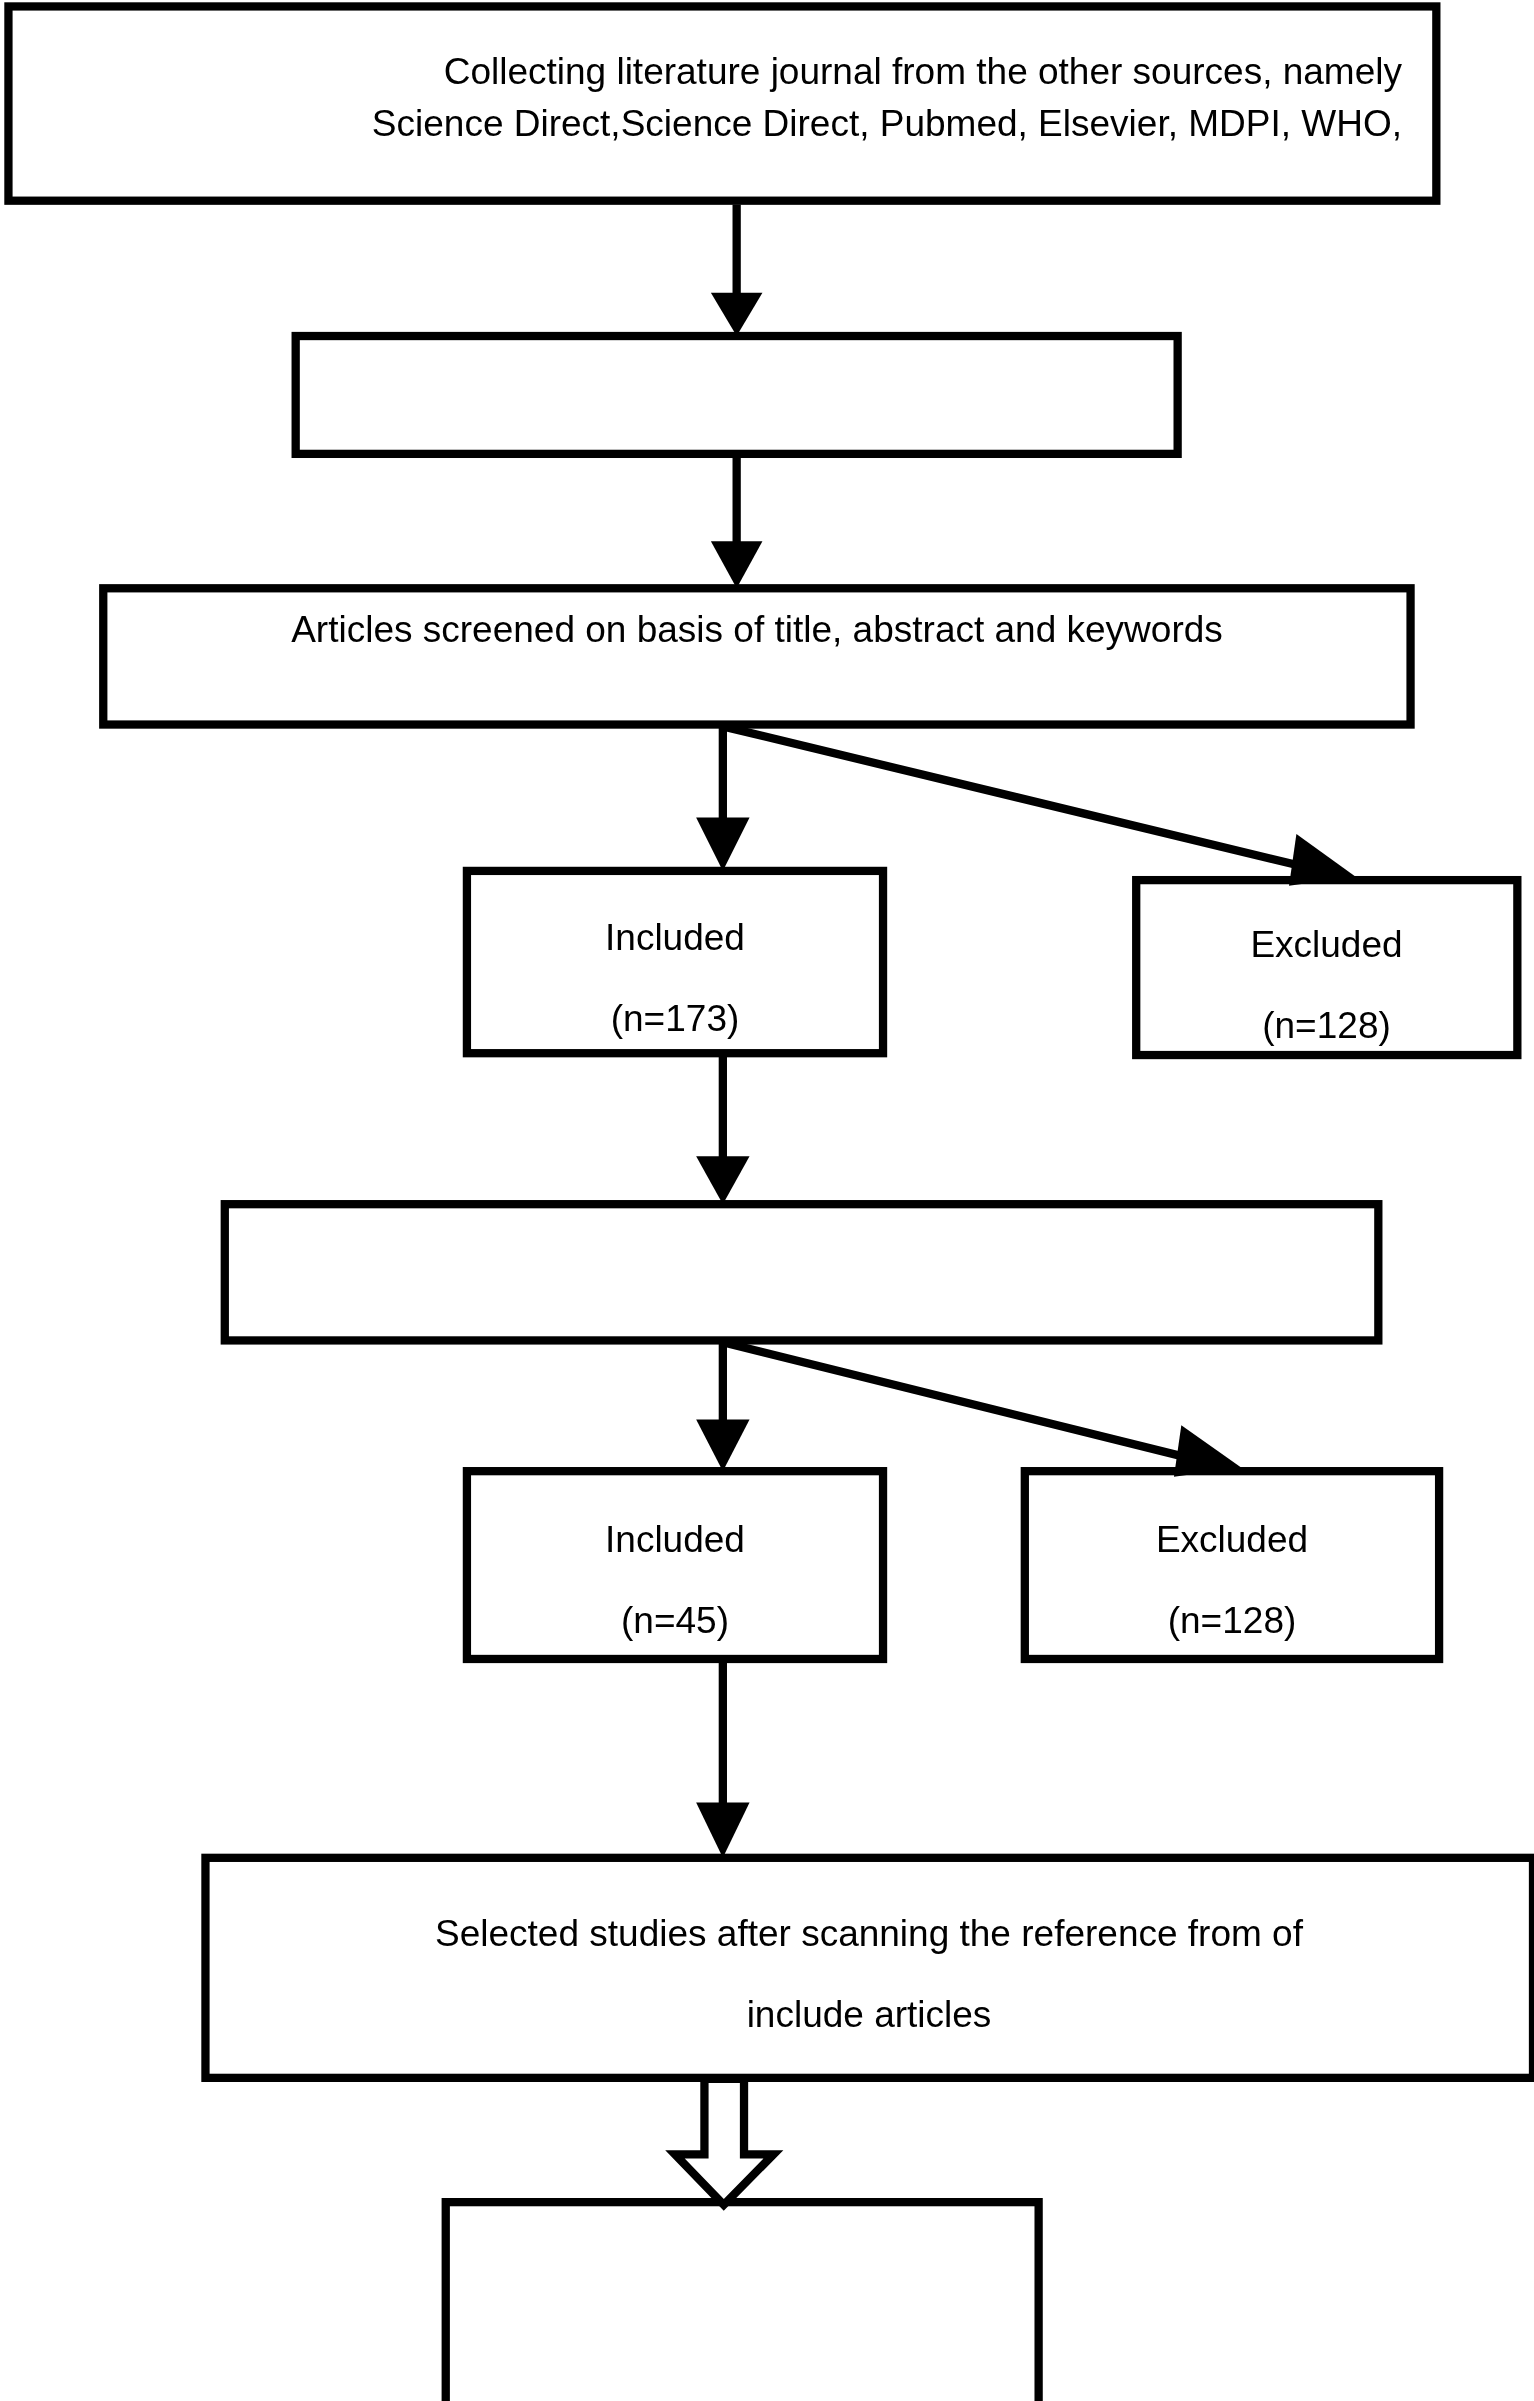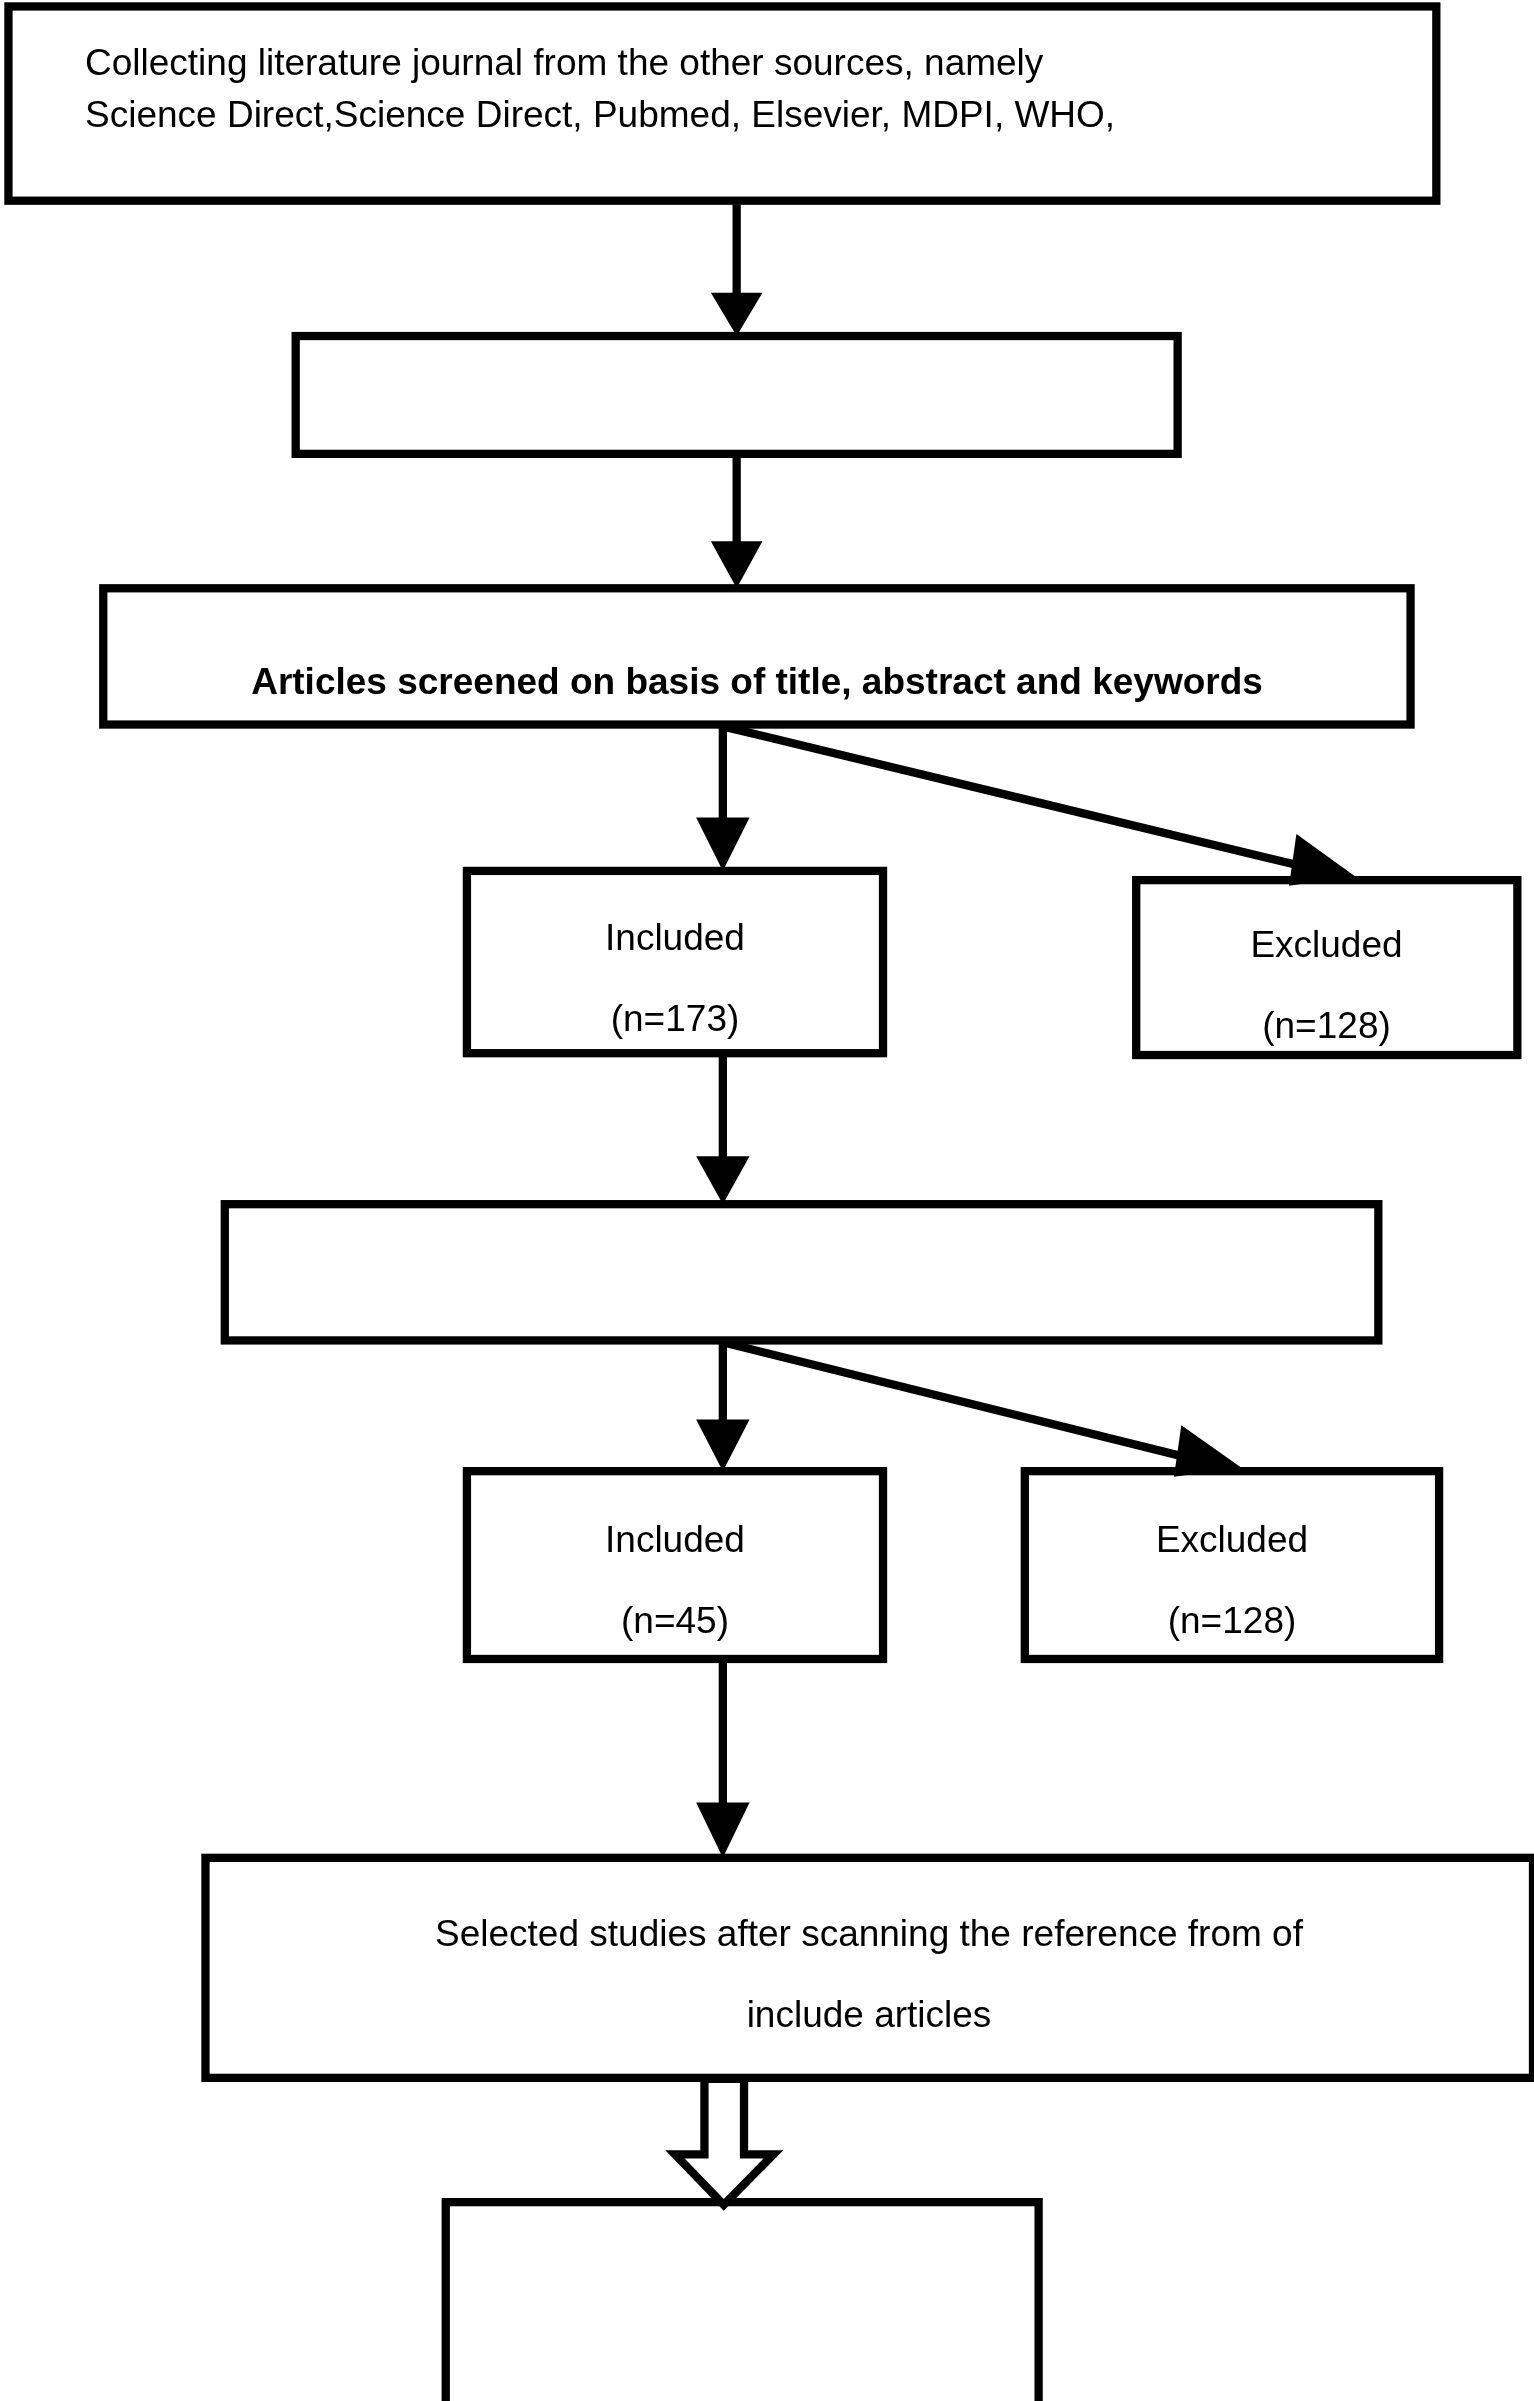--- a/index.html
+++ b/index.html
@@ -54,21 +54,22 @@
     font-size: 37px;
     line-height: 52px;
     letter-spacing: 0px;
     white-space: pre-line;
     pointer-events: none;
   }
   .label-center {
     text-align: center;
   }
   .label-left {
-    text-align: left;
+    text-align: right;
+    margin-top: 9px;
   }
   .two-line {
     line-height: 81px;
   }
 </style>
 </head>
 <body>
 
 <div id="canvas">
 
@@ -137,21 +138,21 @@
     <g>
       <polygon class="block-arrow" points="765,2258 808,2258 808,2340 840,2340 786,2395 733,2340 765,2340"></polygon>
     </g>
 
   </svg>
 
   <div class="node-label label-left" style="left:85px; top:37px; width:1317px;">Collecting literature journal from the other sources, namely
 Science Direct,Science Direct, Pubmed, Elsevier, MDPI, WHO,</div>
 
 
-  <div class="node-label label-center" style="left:103px; top:656px; width:1308px;font-weight:bold;">Articles screened on basis of title, abstract and keywords</div>
+  <div class="node-label label-center" style="left:103px; top:604px; width:1308px;">Articles screened on basis of title, abstract and keywords</div>
 
   <div class="node-label label-center two-line" style="left:467px; top:897px; width:416px;">Included
 (n=173)</div>
 
   <div class="node-label label-center two-line" style="left:1136px; top:904px; width:381px;">Excluded
 (n=128)</div>
 
 
   <div class="node-label label-center two-line" style="left:467px; top:1499px; width:416px;">Included
 (n=45)</div>

